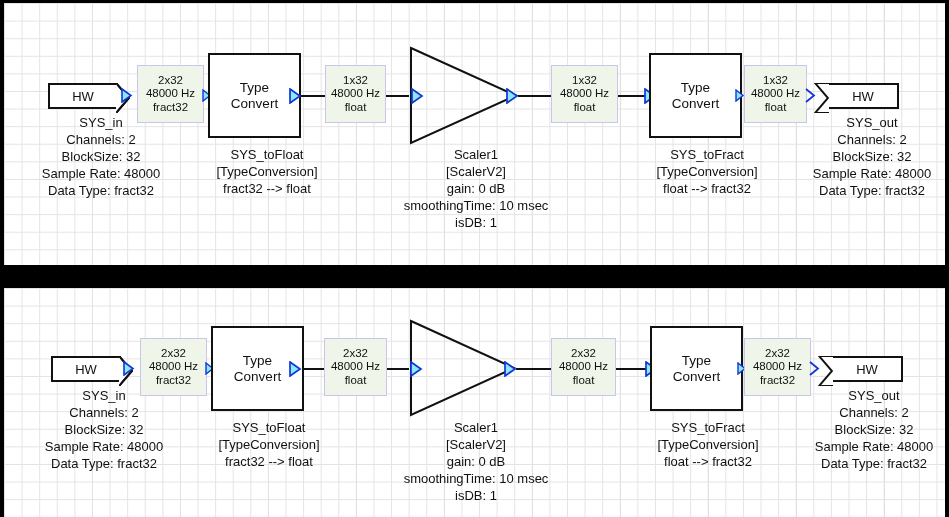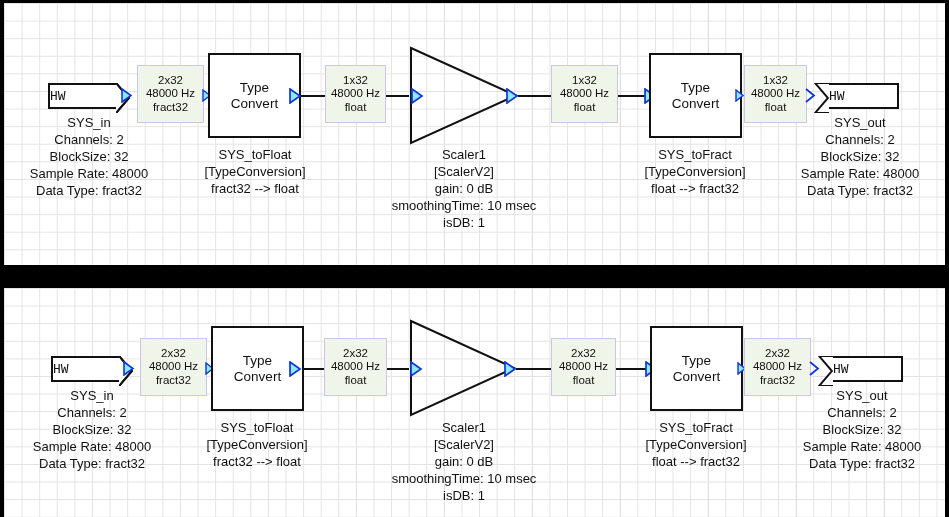--- a/index.html
+++ b/index.html
@@ -36,22 +36,22 @@
     position:absolute;
     border:2px solid #111;
     background:#fff;
     box-sizing:border-box;
   }
   .hw-src .hw-nose{
     position:absolute;left:100%;top:-2px;width:14px;height:calc(100% + 4px);
   }
   .hw-src .hw-nose svg{display:block;}
   .hw-label{
-    font-size:13px;color:#111;line-height:1;
-    position:absolute;left:0;right:0;top:50%;transform:translateY(-50%);font-family:Liberation Mono, monospace;
+    font-size:13px;color:#111;text-align:center;line-height:1;
+    position:absolute;left:0;right:0;top:50%;transform:translateY(-50%);
   }
 
   
   .hw-sink{
     position:absolute;
     border:2px solid #111;border-left:none;
     background:#fff;
     box-sizing:border-box;
   }
   .hw-sink .hw-notch{
@@ -93,20 +93,21 @@
   .port{position:absolute;}
   .port svg{display:block;}
 
   
   .caption{
     position:absolute;
     font-size:13px;color:#111;
     text-align:center;
     line-height:1.30;
     white-space:nowrap;
+    margin-left:12px;
   }
   .caption div{white-space:nowrap;}
 </style>
 </head>
 <body>
 
 <div id="stage">
 
   <div class="sheet" id="sheet-top">
 

